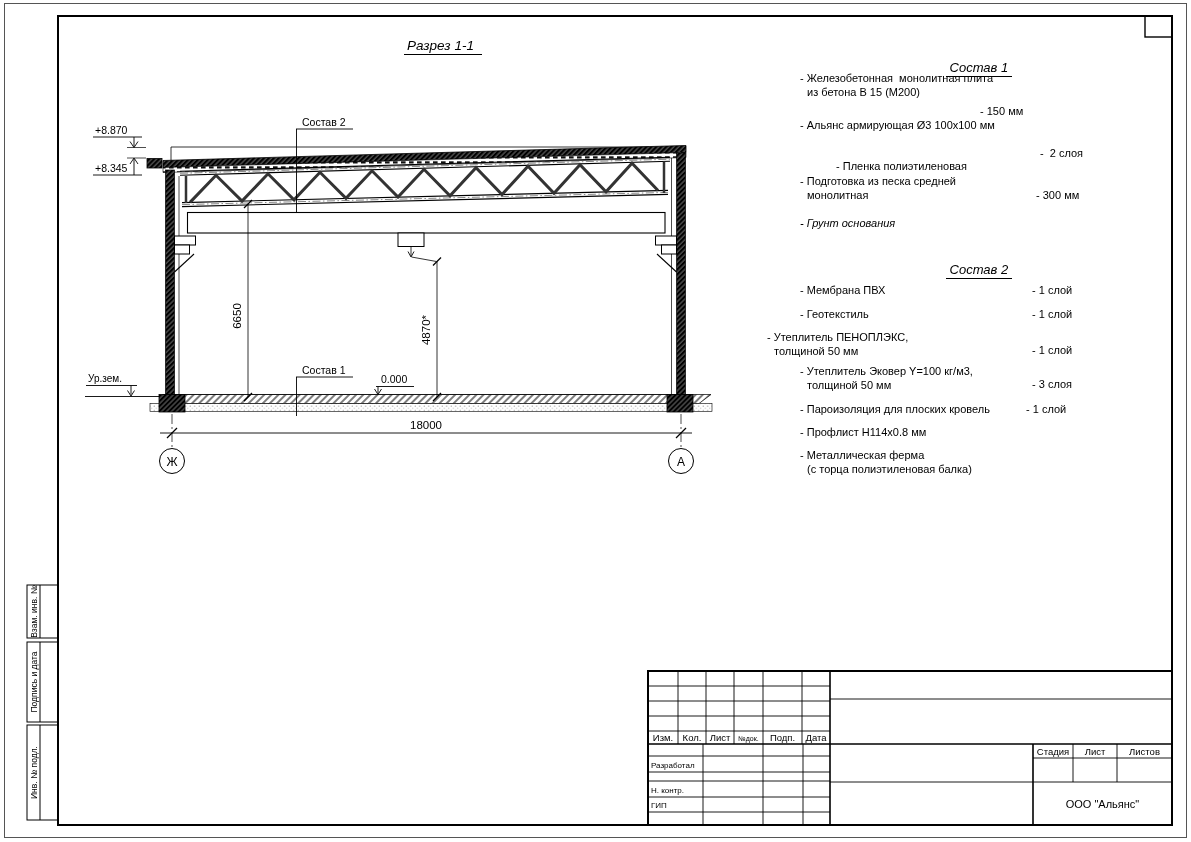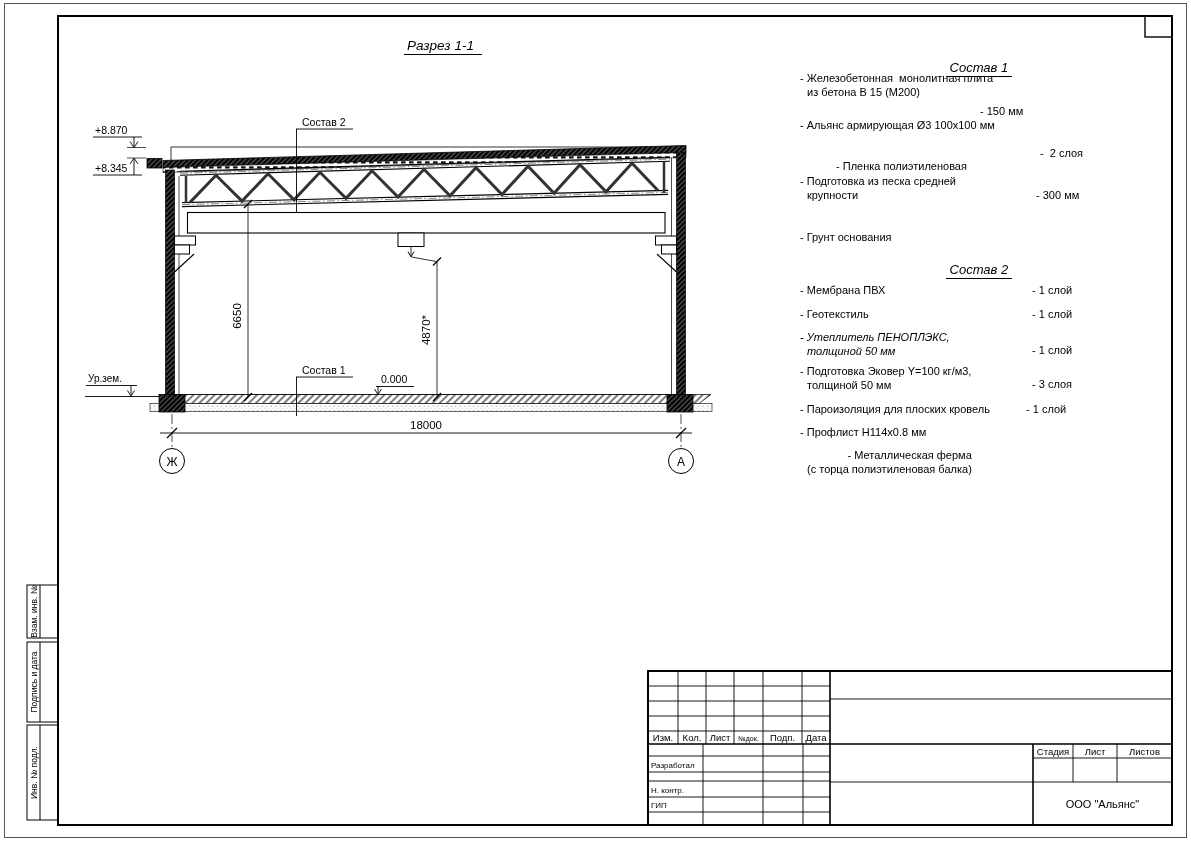--- a/index.html
+++ b/index.html
@@ -237,34 +237,34 @@
 <div class="specs">
 
   <div class="spec-title-wrap" style="left:865px;top:40px;width:210px;">
     <span class="spec-title">Состав 1</span>
   </div>
   <div class="spec-name" style="left:800px;top:72px;"><span>- Железобетонная  монолитная плита</span><br><span style="padding-left:7px">из бетона В 15 (М200)</span></div>
   <div class="spec-val" style="left:980px;top:89px;margin-top:16px;">- 150 мм</div>
   <div class="spec-name" style="left:800px;top:119px;">- Альянс армирующая Ø3 100х100 мм</div>
   <div class="spec-name" style="left:836px;top:147px;margin-top:13px;">- Пленка полиэтиленовая</div>
   <div class="spec-val" style="left:1040px;top:147px;">-  2 слоя</div>
-  <div class="spec-name" style="left:800px;top:175px;"><span>- Подготовка из песка средней</span><br><span style="padding-left:7px">крупности</span></div>
+  <div class="spec-name" style="left:800px;top:175px;"><span>- Подготовка из песка средней</span><br><span style="padding-left:7px">монолитная</span></div>
   <div class="spec-val" style="left:1036px;top:189px;">- 300 мм</div>
-  <div class="spec-name" style="left:800px;top:231px;">- Грунт основания</div>
+  <div class="spec-name" style="left:800px;top:217px;font-style:italic;">- Грунт основания</div>
 
   <div class="spec-title-wrap" style="left:865px;top:242px;width:210px;">
     <span class="spec-title">Состав 2</span>
   </div>
   <div class="spec-name" style="left:800px;top:284px;text-align:right;">- Мембрана ПВХ</div>
   <div class="spec-val" style="left:1032px;top:284px;">- 1 слой</div>
   <div class="spec-name" style="left:800px;top:308px;">- Геотекстиль</div>
   <div class="spec-val" style="left:1032px;top:308px;">- 1 слой</div>
-  <div class="spec-name" style="left:800px;top:331px;font-style:italic;"><span>- Утеплитель ПЕНОПЛЭКС,</span><br><span style="padding-left:7px">толщиной 50 мм</span></div>
+  <div class="spec-name" style="left:767px;top:331px;"><span>- Утеплитель ПЕНОПЛЭКС,</span><br><span style="padding-left:7px">толщиной 50 мм</span></div>
   <div class="spec-val" style="left:1032px;top:344px;">- 1 слой</div>
-  <div class="spec-name" style="left:800px;top:365px;"><span>- Подготовка Эковер Y=100 кг/м3,</span><br><span style="padding-left:7px">толщиной 50 мм</span></div>
+  <div class="spec-name" style="left:800px;top:365px;"><span>- Утеплитель Эковер Y=100 кг/м3,</span><br><span style="padding-left:7px">толщиной 50 мм</span></div>
   <div class="spec-val" style="left:1032px;top:378px;">- 3 слоя</div>
   <div class="spec-name" style="left:800px;top:403px;">- Пароизоляция для плоских кровель</div>
   <div class="spec-val" style="left:1026px;top:403px;">- 1 слой</div>
   <div class="spec-name" style="left:800px;top:426px;text-align:right;">- Профлист Н114х0.8 мм</div>
-  <div class="spec-name" style="left:800px;top:449px;text-align:right;"><span>- Металлическая ферма</span><br><span style="padding-left:7px">(с торца полиэтиленовая балка)</span></div>
+  <div class="spec-name" style="left:800px;top:449px;"><span>- Металлическая ферма</span><br><span style="padding-left:7px">(с торца полиэтиленовая балка)</span></div>
 </div>
 
 </div>
 
 </body></html>

